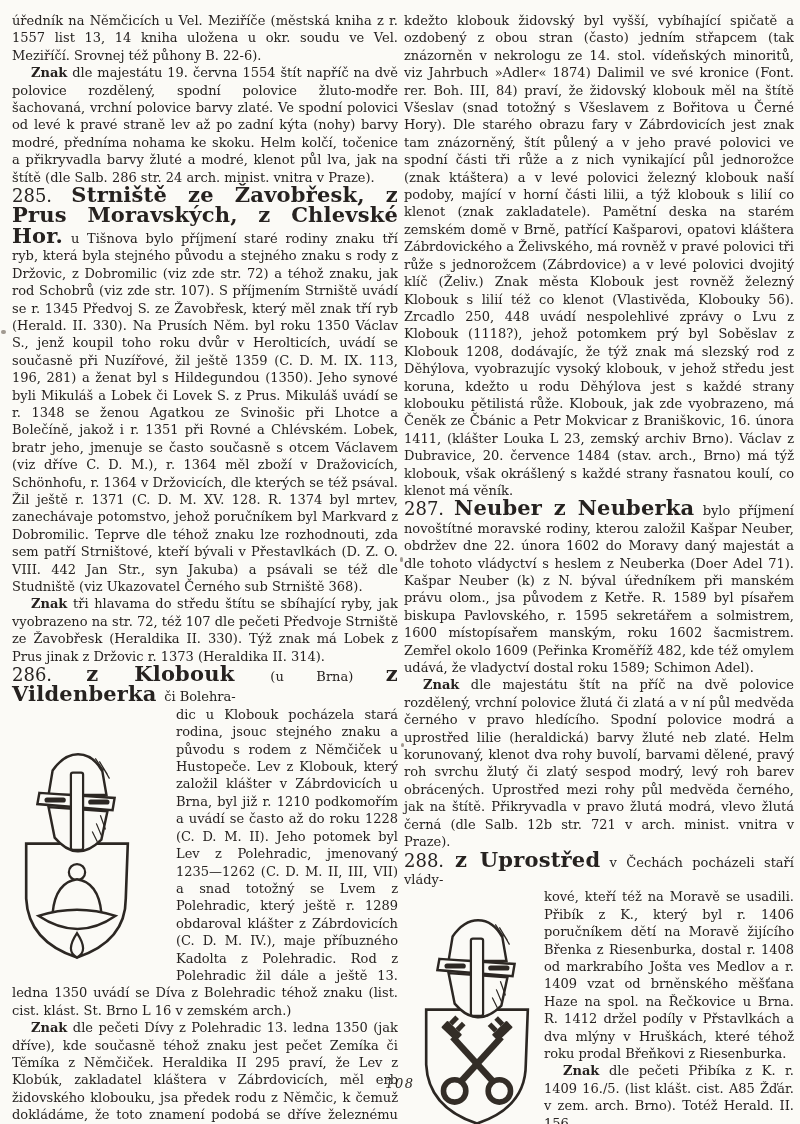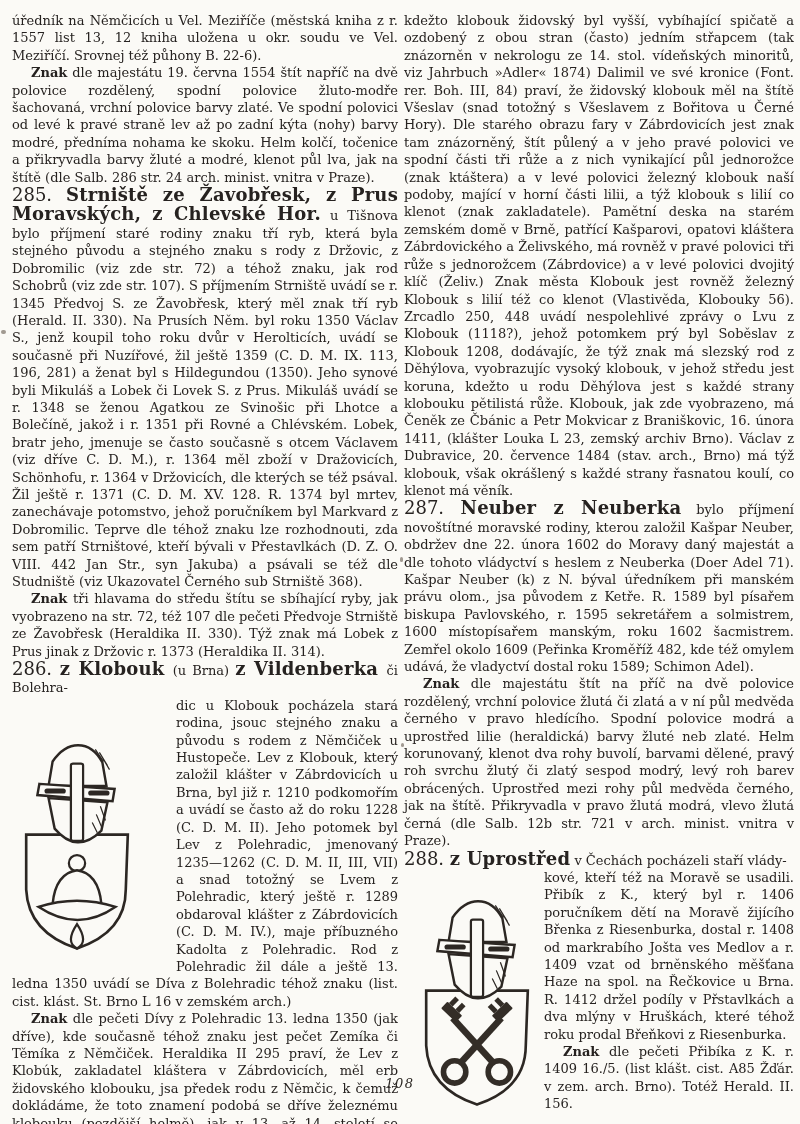--- a/index.html
+++ b/index.html
@@ -6,21 +6,21 @@
   .page{position:relative;width:800px;height:1124px;background:#fbfaf6;overflow:hidden;
         font-family:"DejaVu Serif","Liberation Serif",serif;color:#262220;}
   .col{position:absolute;top:12px;text-align:justify;font-size:13px;line-height:17.4px;}
   #col-left{left:12px;width:386px;}
   #col-right{left:404px;width:390px;}
   .col p{margin:0;padding:0;}
   .indent{text-indent:19px;}
   .sec{margin-top:15px;}
   .seg-n{font-weight:normal;}
   .seg-b{font-weight:bold;}
-  .seg-h{font-weight:bold;font-size:18px;letter-spacing:.2px;}
+  .seg-h{font-weight:bold;font-size:21px;letter-spacing:.2px;}
   .seg-num{font-size:18px;}
   .clearl{clear:left;}
   .arms-float{float:left;}
   #arms-float-286{width:156px;margin-right:8px;padding-top:40px;}
   #arms-float-288{width:132px;margin-right:8px;padding-top:24px;}
   .arms-svg{display:block;}
   #arms-svg-286{margin-left:2px;}
   #arms-svg-288{margin-left:10px;}
   .pageno{position:absolute;left:0;width:800px;top:1076px;text-align:center;
           font-style:italic;font-size:13px;letter-spacing:1.5px;color:#2c2824;}
@@ -48,21 +48,21 @@
 
         <rect x="30" y="50.5" width="21" height="5" rx="2.5" fill="#2c2723" stroke="none"></rect>
         <rect x="73" y="52.5" width="21" height="5" rx="2.5" fill="#2c2723" stroke="none"></rect>
 
         <path d="M80,12 L88,24 M84,15 L92,28 M87,20 L94,32 M85,68 L90,82 M81,76 L86,88 M77,84 L82,94" stroke-width="1.2" fill="none"></path>
       </g>
     </defs>
   </svg>
 
   <div class="col" id="col-left">
-    <p><span class="seg-n">úředník na Němčicích u Vel. Meziříče (městská kniha z r. 1557 list 13, 12 kniha uložena u okr. soudu ve Vel. Meziříčí. Srovnej též půhony B. 22-6).</span></p>
+    <p><span class="seg-n">úředník na Němčicích u Vel. Meziříče (městská kniha z r. 1557 list 13, 14 kniha uložena u okr. soudu ve Vel. Meziříčí. Srovnej též půhony B. 22-6).</span></p>
     <p class="indent"><span class="seg-b">Znak</span><span class="seg-n"> dle majestátu 19. června 1554 štít napříč na dvě polovice rozdělený, spodní polovice žluto-modře šachovaná, vrchní polovice barvy zlaté. Ve spodní polovici od levé k pravé straně lev až po zadní kýta (nohy) barvy modré, předníma nohama ke skoku. Helm kolčí, točenice a přikryvadla barvy žluté a modré, klenot půl lva, jak na štítě (dle Salb. 286 str. 24 arch. minist. vnitra v Praze).</span></p>
     <p class="sec"><span class="seg-num">285. </span><span class="seg-h">Strniště ze Žavobřesk, z Prus Moravských, z Chlevské Hor.</span><span class="seg-n"> u Tišnova bylo příjmení staré rodiny znaku tří ryb, která byla stejného původu a stejného znaku s rody z Držovic, z Dobromilic (viz zde str. 72) a téhož znaku, jak rod Schobrů (viz zde str. 107). S příjmením Strniště uvádí se r. 1345 Předvoj S. ze Žavobřesk, který měl znak tří ryb (Herald. II. 330). Na Prusích Něm. byl roku 1350 Václav S., jenž koupil toho roku dvůr v Herolticích, uvádí se současně při Nuzířové, žil ještě 1359 (C. D. M. IX. 113, 196, 281) a ženat byl s Hildegundou (1350). Jeho synové byli Mikuláš a Lobek či Lovek S. z Prus. Mikuláš uvádí se r. 1348 se ženou Agatkou ze Svinošic při Lhotce a Bolečíně, jakož i r. 1351 při Rovné a Chlévském. Lobek, bratr jeho, jmenuje se často současně s otcem Václavem (viz dříve C. D. M.), r. 1364 měl zboží v Dražovicích, Schönhofu, r. 1364 v Držovicích, dle kterých se též psával. Žil ještě r. 1371 (C. D. M. XV. 128. R. 1374 byl mrtev, zanechávaje potomstvo, jehož poručníkem byl Markvard z Dobromilic. Teprve dle téhož znaku lze rozhodnouti, zda sem patří Strništové, kteří bývali v Přestavlkách (D. Z. O. VIII. 442 Jan Str., syn Jakuba) a psávali se též dle Studniště (viz Ukazovatel Černého sub Strniště 368).</span></p>
     <p class="indent"><span class="seg-b">Znak</span><span class="seg-n"> tři hlavama do středu štítu se sbíhající ryby, jak vyobrazeno na str. 72, též 107 dle pečeti Předvoje Strniště ze Žavobřesk (Heraldika II. 330). Týž znak má Lobek z Prus jinak z Držovic r. 1373 (Heraldika II. 314).</span></p>
     <p class="sec"><span class="seg-num">286. </span><span class="seg-h">z Klobouk </span><span class="seg-n">(u Brna) </span><span class="seg-h">z Vildenberka </span><span class="seg-n">či Bolehra-</span></p>
     <div>
       <span class="arms-float" id="arms-float-286">
         <svg class="arms-svg" id="arms-svg-286" viewBox="0 0 124 230" width="126" height="234">
           <use href="#shield-def"></use>
 
           <g stroke="#2c2723" fill="#fbfaf6">

